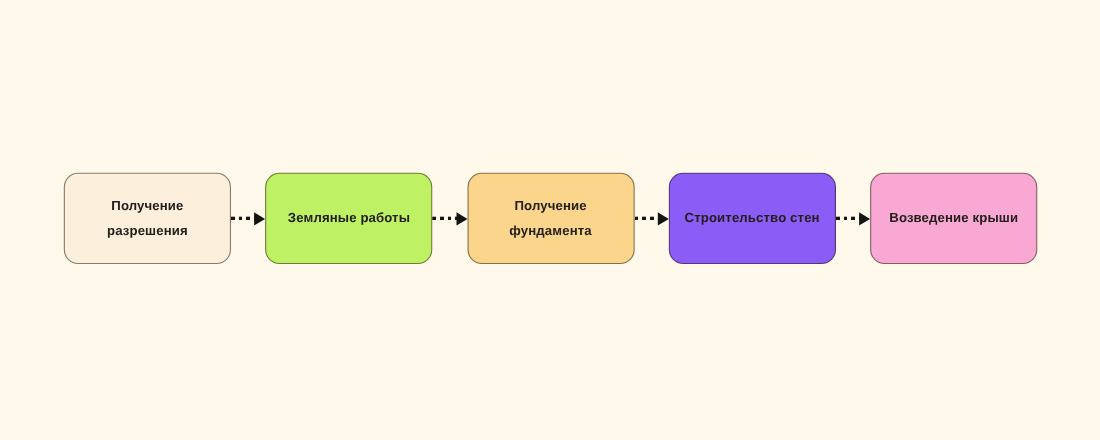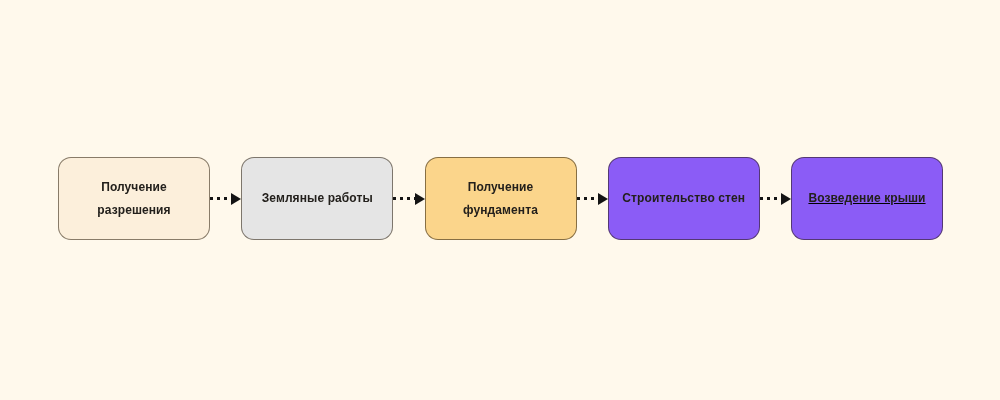--- a/index.html
+++ b/index.html
@@ -72,21 +72,21 @@
 
   <div class="node" style="background-color: rgb(252, 239, 219);">
     <span class="node-label">Получение разрешения</span>
   </div>
 
   <div class="connector">
     <span class="dash-line"></span>
     <span class="arrow-head"></span>
   </div>
 
-  <div class="node" style="background-color: #e5e5e5;">
+  <div class="node" style="background-color: #bef264;">
     <span class="node-label">Земляные работы</span>
   </div>
 
   <div class="connector">
     <span class="dash-line"></span>
     <span class="arrow-head"></span>
   </div>
 
   <div class="node" style="background-color: rgb(251, 213, 139);">
     <span class="node-label">Получение фундамента</span>
@@ -99,17 +99,17 @@
 
   <div class="node" style="background-color: #8b5cf6;">
     <span class="node-label">Строительство стен</span>
   </div>
 
   <div class="connector">
     <span class="dash-line"></span>
     <span class="arrow-head"></span>
   </div>
 
-  <div class="node" style="background-color: #8b5cf6; text-decoration: underline;">
+  <div class="node" style="background-color: #f9a8d4;">
     <span class="node-label">Возведение крыши</span>
   </div>
 
 </div>
 
 </body></html>

